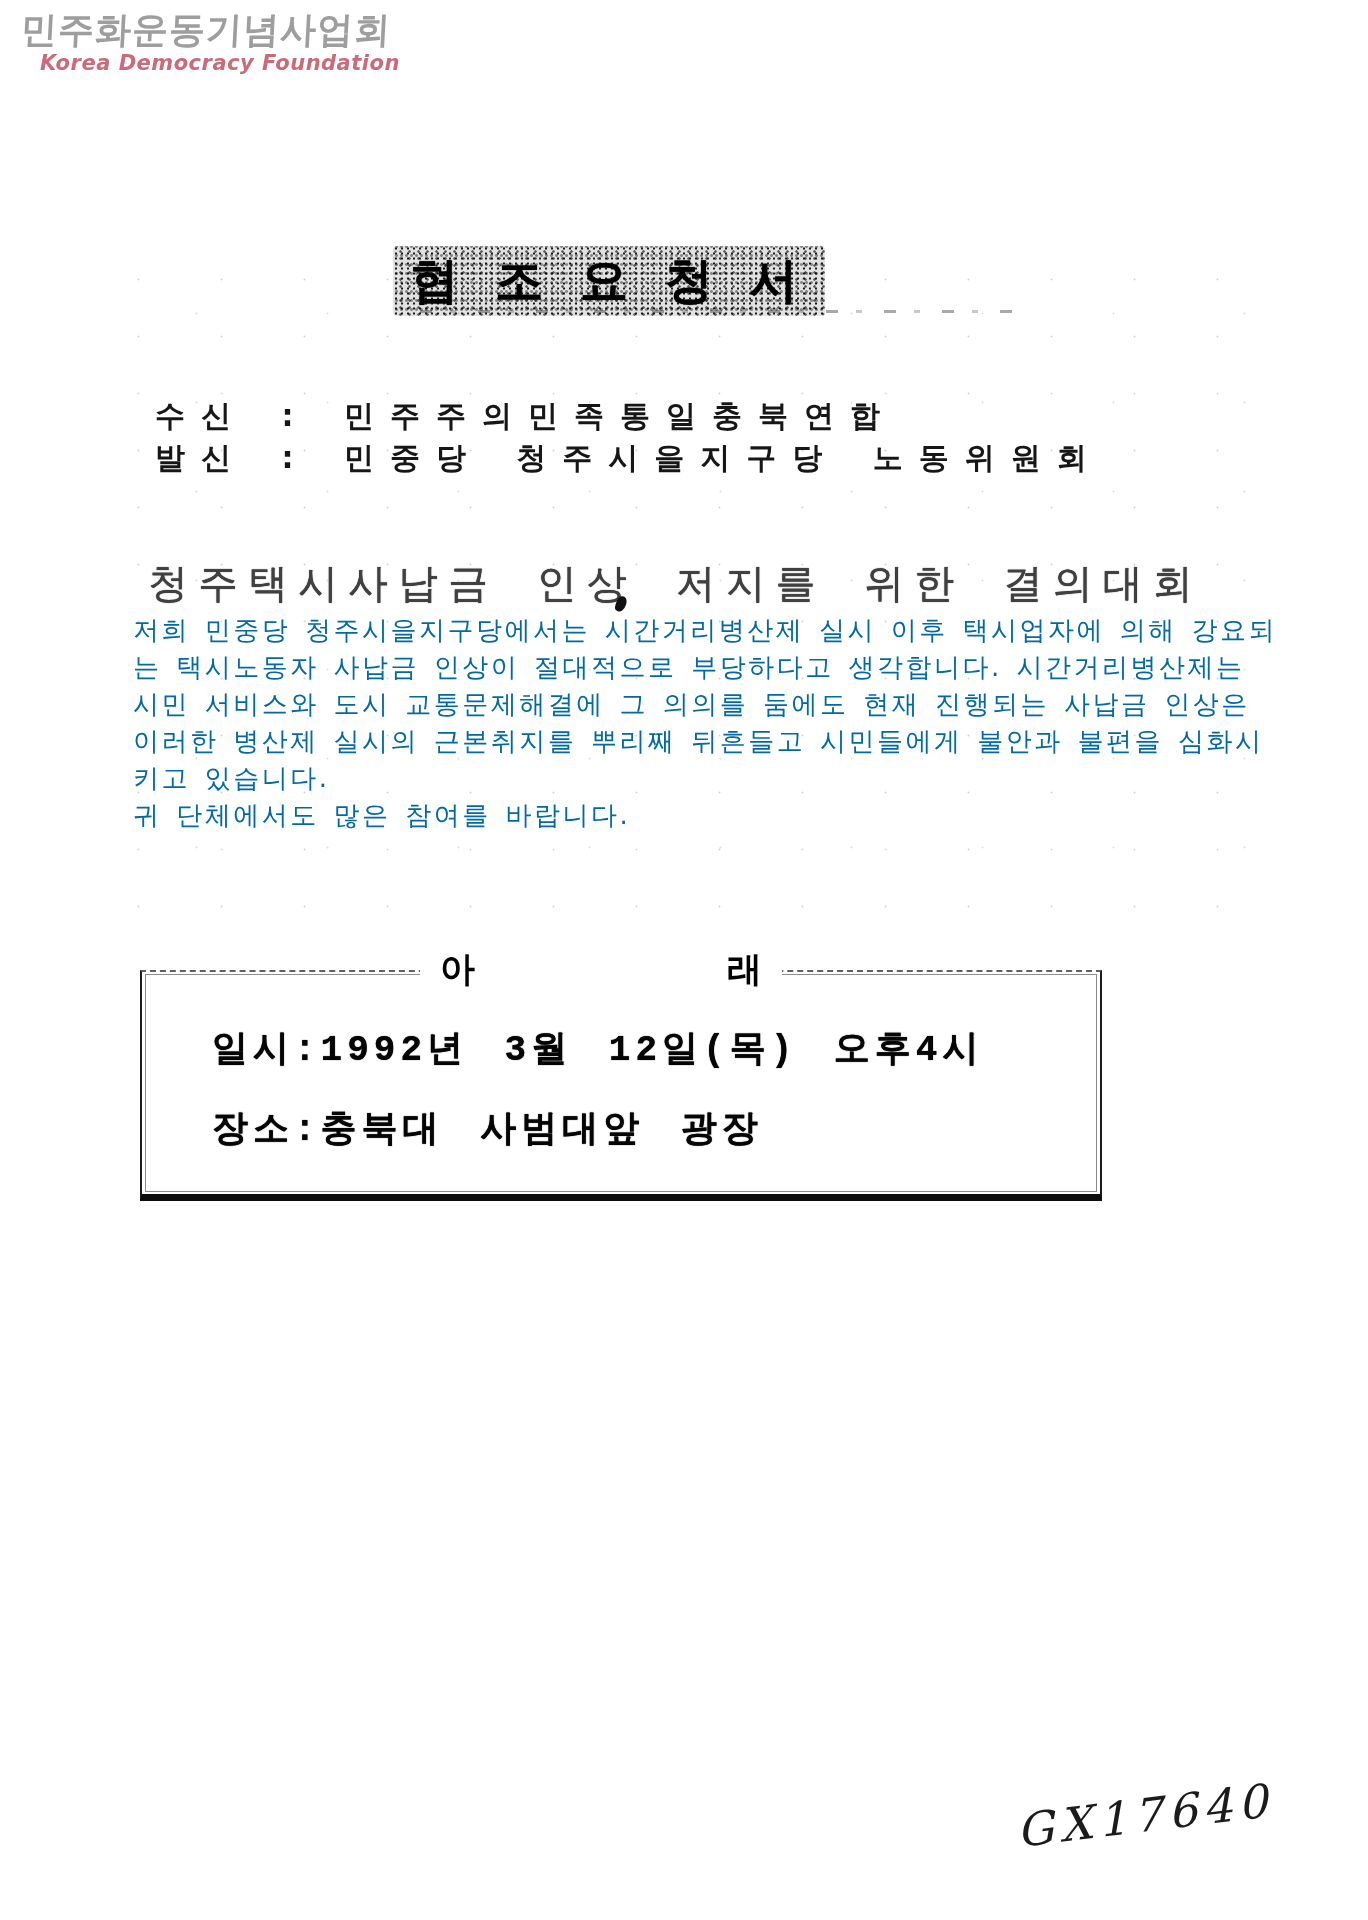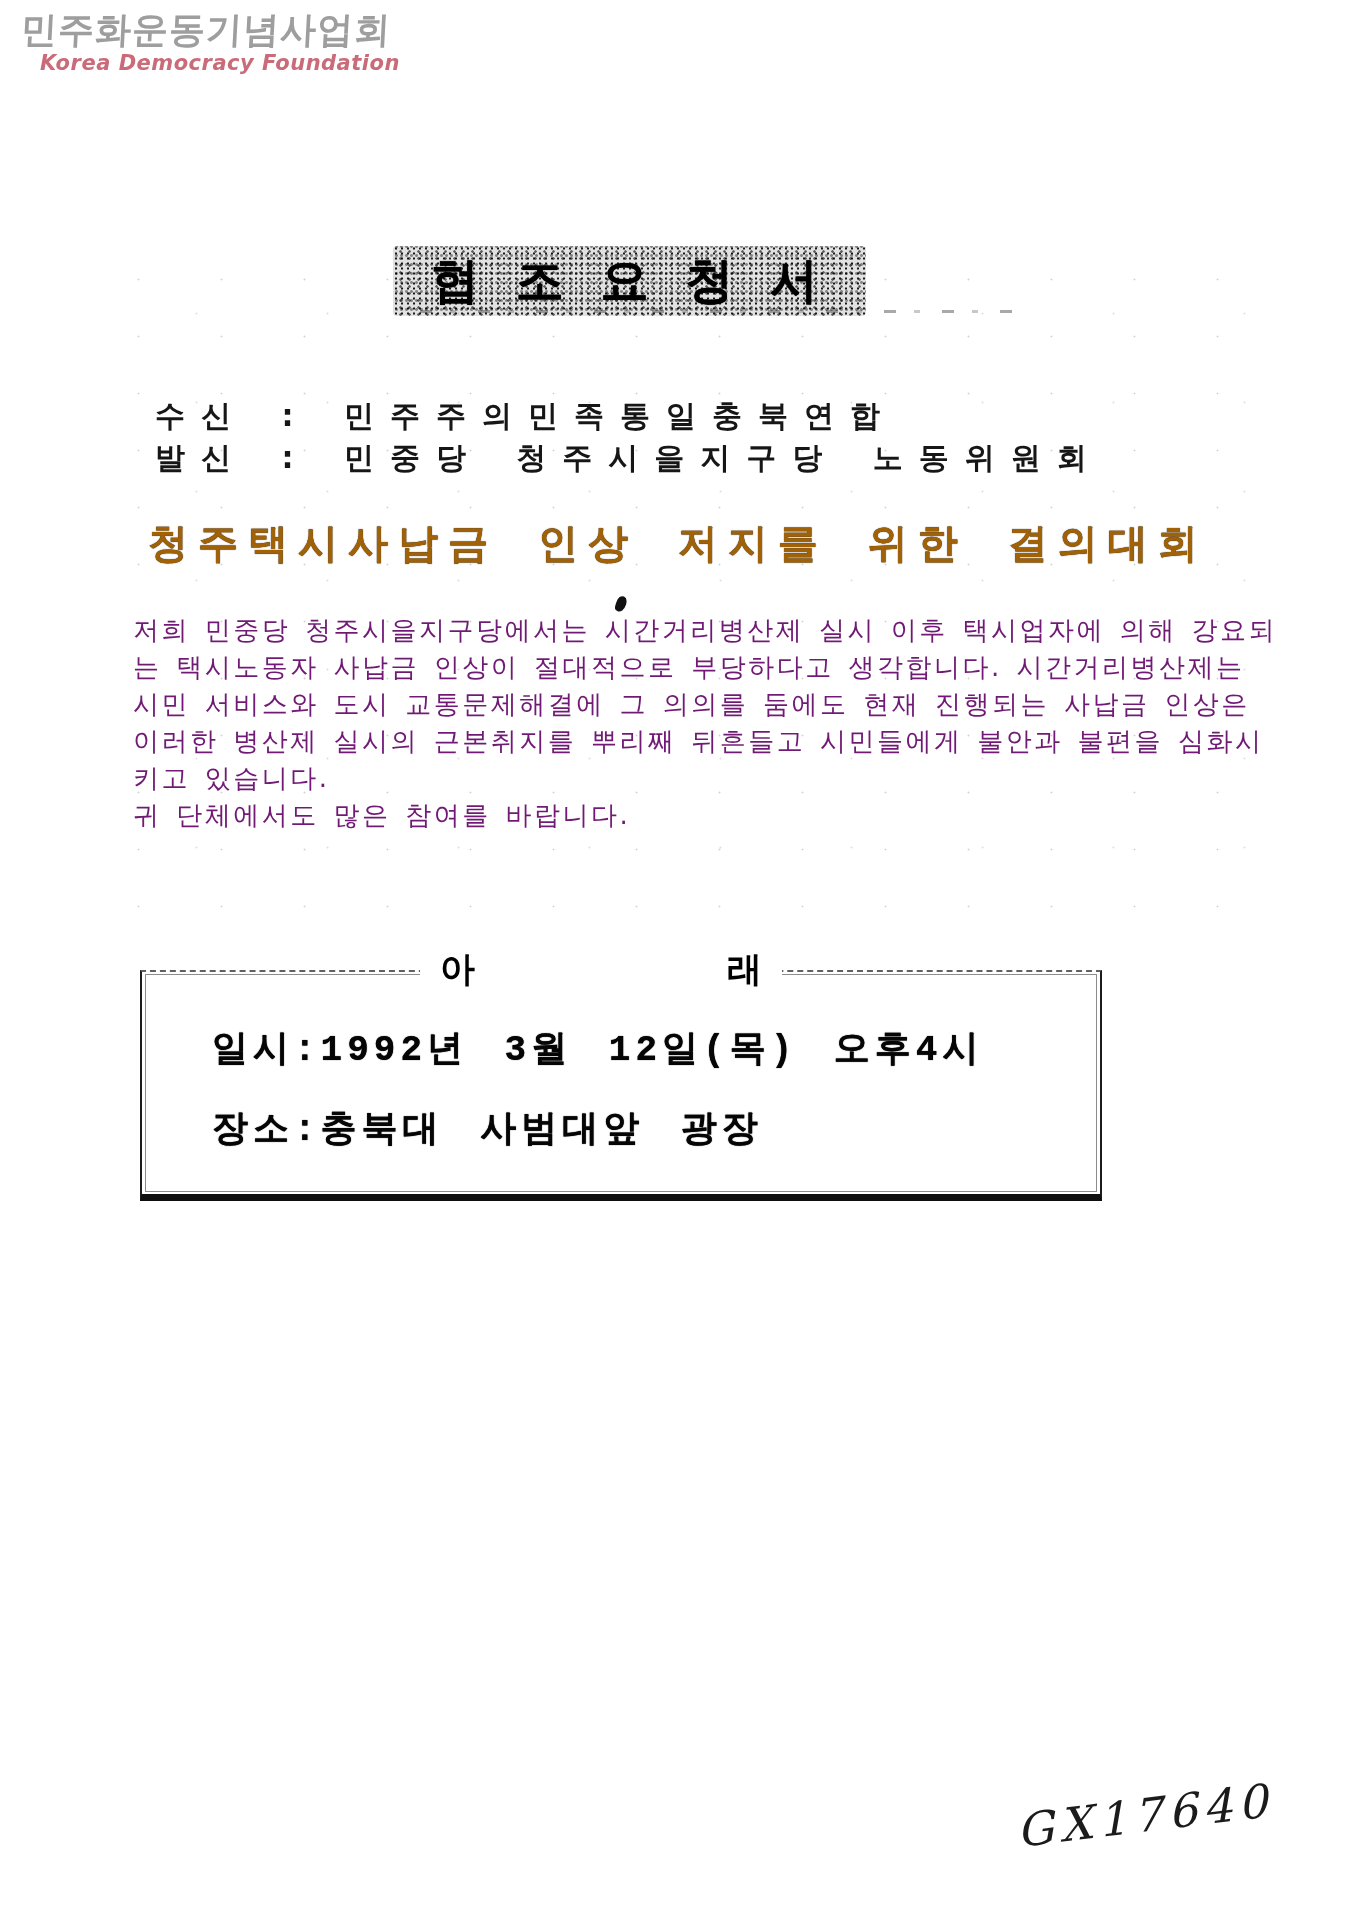--- a/index.html
+++ b/index.html
@@ -50,57 +50,56 @@
   .title-wrap {
     position:absolute; left:393px; top:246px; width:432px; height:70px;
     background-color:rgba(40,40,40,0.14);
     background-image:
       radial-gradient(circle, rgba(0,0,0,.9) 0.8px, transparent 1.4px),
       radial-gradient(circle, rgba(0,0,0,.6) 0.9px, transparent 1.6px),
       radial-gradient(circle, rgba(0,0,0,.4) 1px, transparent 1.9px);
     background-size: 6px 5px, 9px 7px, 5px 9px;
     background-position: 0 0, 3px 2px, 1px 5px;
     border-radius:4px;
-    padding-left:41px;
   }
   .title-text {
     position:absolute; inset:0;
     display:flex; align-items:center; justify-content:center;
     font-size:48px; font-weight:bold; letter-spacing:10px; color:#000;
     white-space:nowrap; text-shadow:0 0 1px #000;
   }
 
   
   .addr-line {
     position:absolute; left:155px;
     font-size:30px; font-weight:bold; color:#161616;
     letter-spacing:16px; word-spacing:8px; white-space:nowrap;
   }
   .addr-recipient { top:396px; }
   .addr-sender    { top:438px; }
 
   
   .heading {
-    position:absolute; left:148px; top:516px;
-    font-size:40px; font-weight:bold; color:#a16207;
+    position:absolute; left:148px; top:556px;
+    font-size:40px; font-weight:normal; color:#404040;
     letter-spacing:10px; word-spacing:16px; white-space:nowrap;
     text-shadow:0 0 1px #000;
   }
 
   
   .stray-mark {
     position:absolute; left:616px; top:596px; width:10px; height:16px;
     background:#111; border-radius:60% 40% 70% 30%;
     transform:rotate(18deg) skewY(12deg);
   }
 
   
   .body-block {
     position:absolute; left:133px; top:612px; width:1130px;
-    font-size:26px; line-height:37px; color:#701a75;
+    font-size:26px; line-height:37px; color:#0369a1;
     letter-spacing:2.5px; word-spacing:4px;
   }
   .body-line { white-space:nowrap; }
 
   
   .notice-box {
     position:absolute; left:140px; top:970px; width:958px; height:222px;
     border:2px solid #1c1c1c;
     border-top:2px dashed rgba(30,30,30,.7);
     border-bottom:7px solid #0e0e0e;

